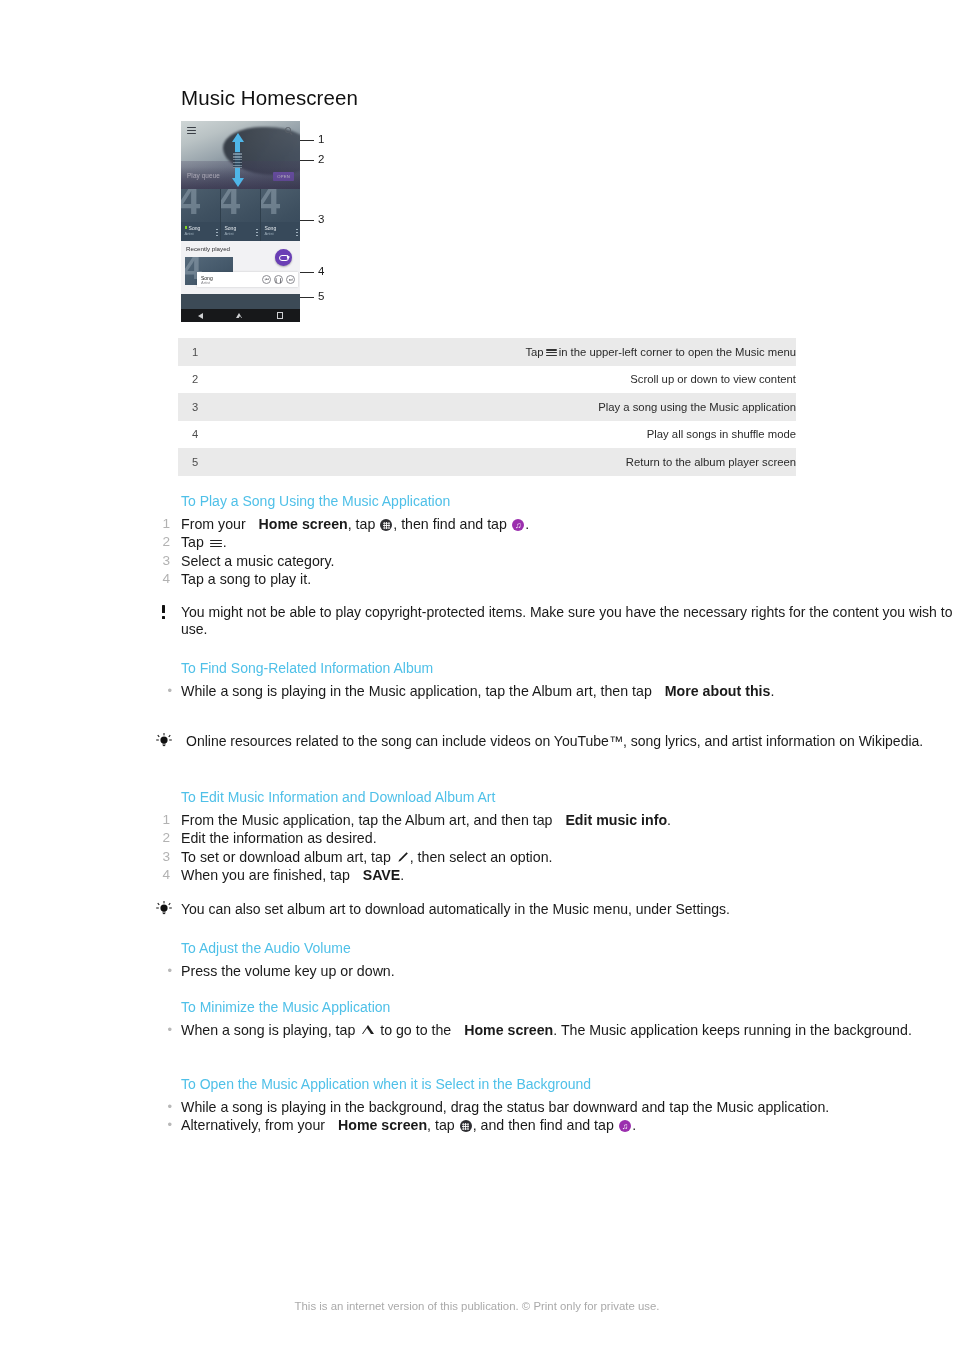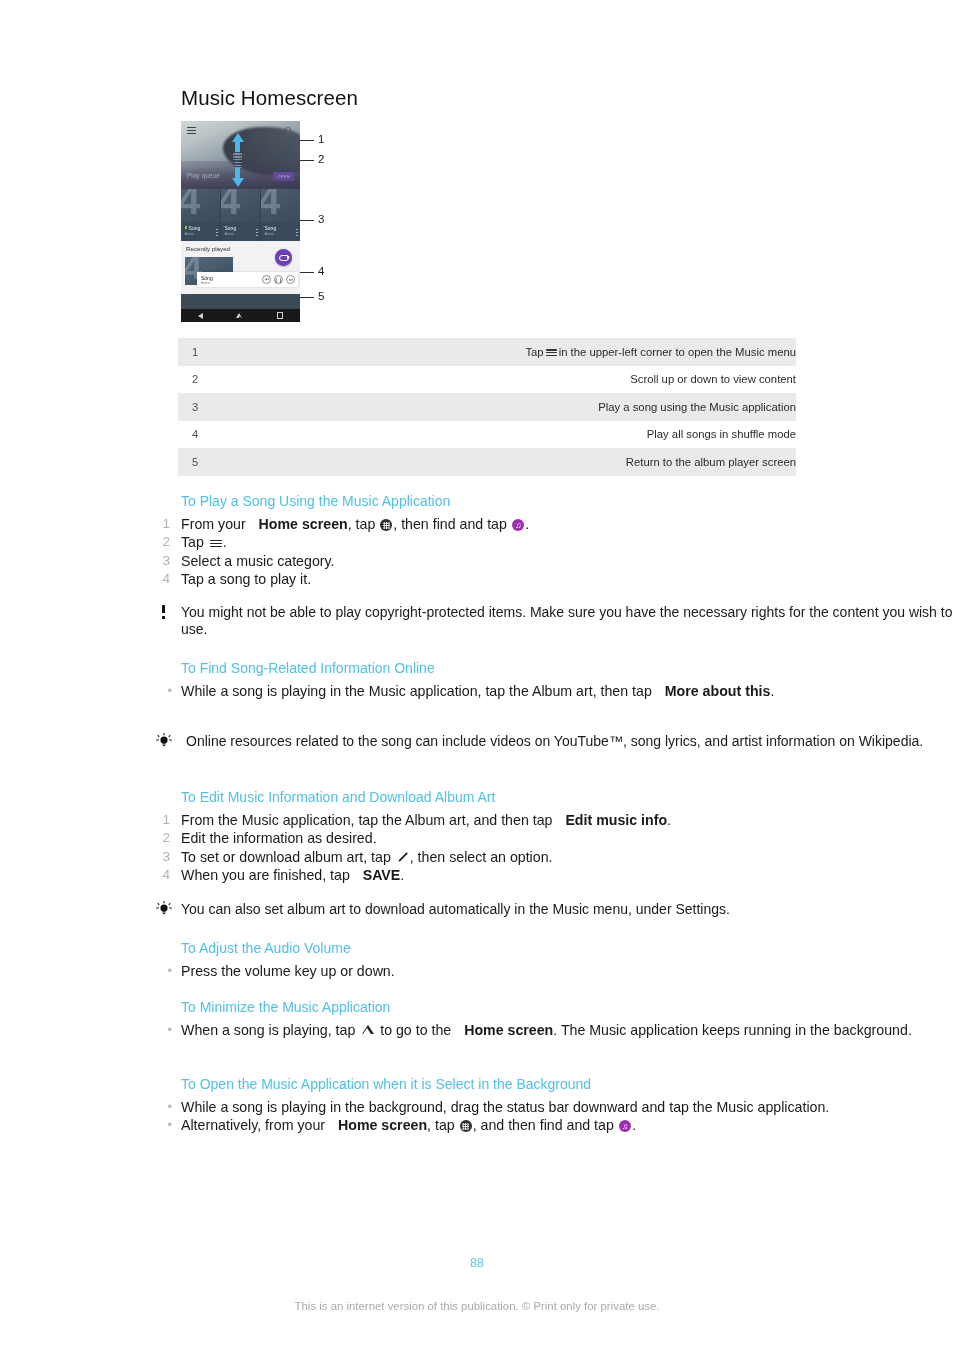--- a/index.html
+++ b/index.html
@@ -673,21 +673,21 @@
   </div>
 
   <div class="section" style="top:604px;">
     <div class="note">
       <span class="ic"><span class="ic-warn"></span></span>
       <span>You might not be able to play copyright-protected items. Make sure you have the necessary rights for the content you wish to use.</span>
     </div>
   </div>
 
   <div class="section" style="top:660px;">
-    <div class="h-sub">To Find Song-Related Information Online</div>
+    <div class="h-sub">To Find Song-Related Information Album</div>
     <ul class="olist blist">
       <li>
         <span class="mk">•</span>
         <span>While a song is playing in the Music application, tap the Album art, then tap </span><b>More about this</b><span>.</span>
       </li>
     </ul>
   </div>
 
   <div class="section" style="top:733px;">
     <div class="note" style="padding-left:186px;">
@@ -776,16 +776,15 @@
         <span class="mk">•</span>
         <span>While a song is playing in the background, drag the status bar downward and tap the Music application.</span>
       </li>
       <li>
         <span class="mk">•</span>
         <span>Alternatively, from your </span><b>Home screen</b><span>, tap </span><span class="g-apps"></span><span>, and then find and tap </span><span class="g-music"></span><span>.</span>
       </li>
     </ul>
   </div>
 
-  <div class="pagenum">88</div>
   <div class="disclaimer">This is an internet version of this publication. © Print only for private use.</div>
 
 </div>
 
 </body></html>

